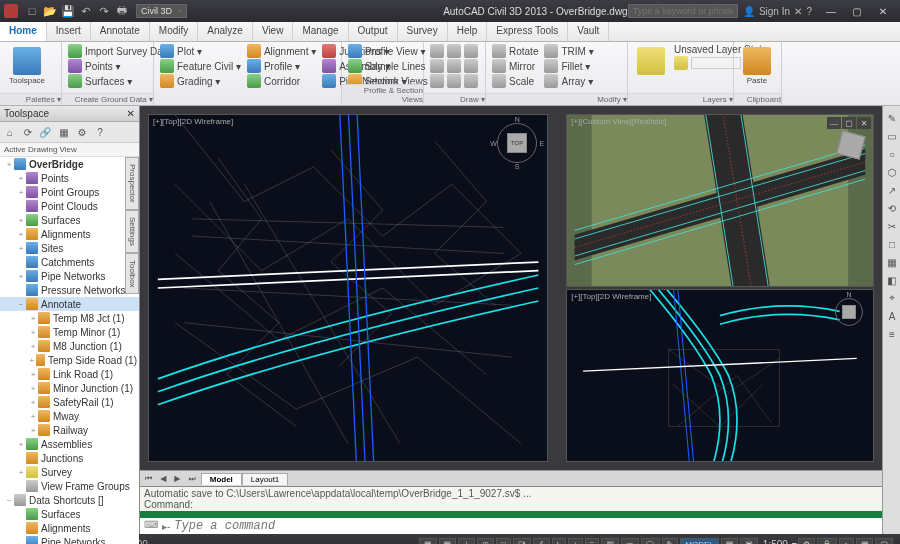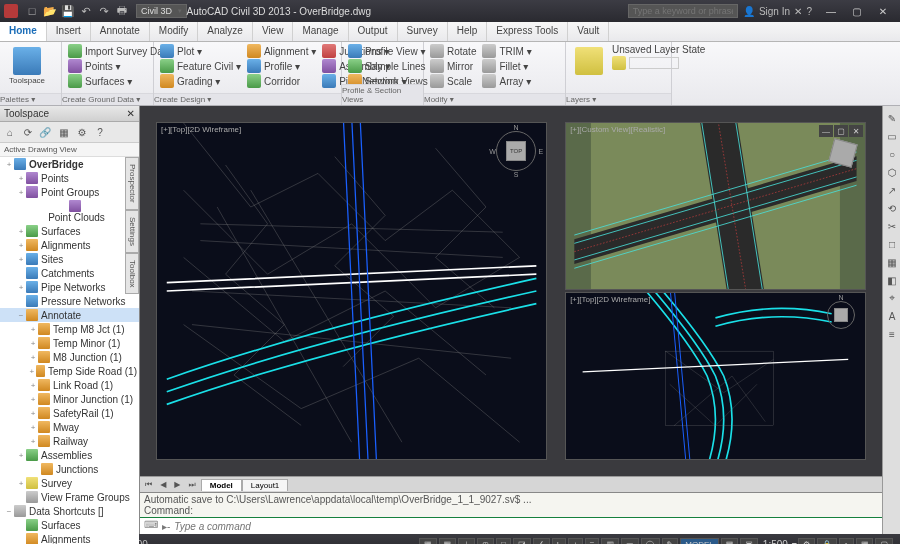--- a/index.html
+++ b/index.html
@@ -2,32 +2,32 @@
 <html><head>
 <meta charset="utf-8">
 <style>
 *{margin:0;padding:0;box-sizing:border-box;font-family:"Segoe UI",Arial,sans-serif;font-size:10px;user-select:none}
 body{width:900px;height:544px;background:#4a4a4e;overflow:hidden;position:relative}
 .titlebar{height:22px;background:linear-gradient(#3c3c44,#2a2a30);color:#ccc;display:flex;align-items:center;padding:0 4px}
 .titlebar .app-icon{width:14px;height:14px;background:#b53a3a;border-radius:2px;margin-right:6px}
 .titlebar .qa-toolbar{display:flex;gap:2px;margin-right:6px}
 .titlebar .qa-toolbar span{width:16px;height:16px;display:flex;align-items:center;justify-content:center;color:#bbb;font-size:11px;cursor:pointer}
 .titlebar .workspace-dd{background:#555;color:#ddd;border:1px solid #666;padding:1px 4px;font-size:9px;display:flex;align-items:center;gap:4px}
-.titlebar .title-center{flex:1;text-align:left;font-size:10px;color:#ddd}
+.titlebar .title-center{flex:1;text-align:right;font-size:10px;color:#ddd}
 .titlebar .search{background:#555;border:1px solid #666;color:#aaa;padding:1px 4px;font-size:9px;width:110px}
 .titlebar .right-icons{display:flex;gap:4px;align-items:center;margin-left:6px}
 .titlebar .right-icons span{color:#bbb;font-size:10px;cursor:pointer}
 .titlebar .win-controls{display:flex;gap:0;margin-left:6px}
 .titlebar .win-controls span{width:26px;height:16px;display:flex;align-items:center;justify-content:center;color:#ccc;font-size:10px;cursor:pointer}
 .menubar{height:20px;background:linear-gradient(#f7f7f7,#e9e9ec);display:flex;border-bottom:1px solid #b5b5b5}
 .menubar .tab{padding:3px 9px;font-size:10px;color:#444;cursor:pointer;border-right:1px solid #d0d0d0}
 .menubar .tab.active{background:#fff;color:#1a6db8;font-weight:600}
 .ribbon{height:64px;background:linear-gradient(#f8f8fa,#e9e9ed);border-bottom:1px solid #b0b0b5;display:flex}
 .rgroup{border-right:1px solid #cfcfd4;display:flex;flex-direction:column;padding:2px 4px 0;position:relative}
-.rgroup .title{position:absolute;bottom:0;left:0;right:0;text-align:left;font-size:8px;color:#666;background:#e4e4e9;padding:1px 0;border-top:1px solid #d8d8dd}
+.rgroup .title{position:absolute;bottom:0;left:0;right:0;text-align:right;font-size:8px;color:#666;background:#e4e4e9;padding:1px 0;border-top:1px solid #d8d8dd}
 .rgroup .body{flex:1;display:flex;gap:2px;align-items:flex-start}
 .rbtn{display:flex;flex-direction:column;align-items:center;padding:2px 4px;cursor:pointer;border:1px solid transparent;border-radius:2px}
 .rbtn .ico{width:16px;height:16px;border-radius:2px;margin-bottom:1px}
 .rbtn.big .ico{width:28px;height:28px}
 .rbtn .lbl{font-size:8px;color:#444;white-space:nowrap}
 .rcol{display:flex;flex-direction:column;gap:1px}
 .rrow{display:flex;align-items:center;gap:3px;padding:0 2px;cursor:pointer;white-space:nowrap;font-size:8px;color:#444}
 .rrow .ico{width:14px;height:14px;border-radius:2px}
 .dd::after{content:"▾";font-size:7px;color:#666;margin-left:2px}
 .main{display:flex;height:428px}
@@ -35,21 +35,21 @@
 .left-panel .header{background:linear-gradient(#e8e8e8,#d0d0d0);padding:2px 4px;font-size:9px;color:#333;border-bottom:1px solid #aaa;display:flex;justify-content:space-between;align-items:center}
 .left-panel .toolbar{background:#e8e8e8;padding:2px;display:flex;gap:2px;border-bottom:1px solid #ccc}
 .left-panel .toolbar span{width:16px;height:16px;display:flex;align-items:center;justify-content:center;color:#555;font-size:10px;cursor:pointer}
 .left-panel .adv-label{padding:2px 4px;font-size:8px;color:#555;background:#f5f5f5;border-bottom:1px solid #ddd}
 .tree{flex:1;overflow:auto;background:#fff;font-size:9px;color:#333}
 .tree-node{display:flex;align-items:center;padding:1px 2px;white-space:nowrap;cursor:pointer}
 .tree-node.sel{background:#cde1f7}
 .tree-node .tw{width:10px;text-align:center;color:#888;font-size:8px}
 .tree-node .ico{width:12px;height:12px;margin-right:3px;border-radius:1px}
 .viewport-area{flex:1;background:#3a3a3e;display:flex;flex-direction:column;position:relative}
-.views{flex:1;display:flex;gap:18px;padding:16px}
+.views{flex:1;display:flex;gap:18px;padding:8px}
 .vcol{display:flex;flex-direction:column;gap:2px}
 .vleft{flex:1.3}
 .vright{flex:1}
 .view{flex:1;background:#0a0d1a;border:1px solid #555;position:relative;overflow:hidden}
 .view-label{position:absolute;top:2px;left:4px;font-size:8px;color:#aaa;z-index:5}
 .viewcube{position:absolute;top:8px;right:10px;z-index:5}
 .viewcube .ring{width:40px;height:40px;border:1px solid #666;border-radius:50%;display:flex;align-items:center;justify-content:center;position:relative}
 .viewcube .cube{width:20px;height:20px;background:#aaa;border:1px solid #888;font-size:6px;display:flex;align-items:center;justify-content:center;color:#333}
 .viewcube .n{position:absolute;top:-8px;color:#999;font-size:7px}
 .viewcube .s{position:absolute;bottom:-8px;color:#999;font-size:7px}
@@ -59,25 +59,25 @@
 .vp-controls span{width:14px;height:12px;background:#444;color:#ccc;font-size:8px;display:flex;align-items:center;justify-content:center;cursor:pointer}
 .vtabs-right{position:absolute;top:0;right:0;width:14px;display:flex;flex-direction:column}
 .vtabs-right span{writing-mode:vertical-rl;background:#e5e5e5;border:1px solid #aaa;padding:6px 1px;font-size:8px;color:#555;cursor:pointer}
 .side-toolbar{width:18px;background:#dedede;border-left:1px solid #999;display:flex;flex-direction:column;gap:2px;padding:4px 1px}
 .side-toolbar span{width:16px;height:16px;display:flex;align-items:center;justify-content:center;font-size:10px;color:#555;cursor:pointer;border:1px solid transparent}
 .layout-tabs{height:16px;background:#d6d6d6;border-top:1px solid #999;display:flex;align-items:center;padding:0 2px;gap:2px}
 .layout-tabs .nav{font-size:8px;color:#555;padding:0 3px;cursor:pointer}
 .layout-tabs .tab{font-size:8px;padding:1px 8px;background:#f5f5f5;border:1px solid #aaa;border-bottom:none;cursor:pointer}
 .layout-tabs .tab.active{background:#fff;font-weight:600}
 .cmd-area{background:#e8e8e8;border-top:1px solid #888}
-.cmd-history{background:#f5f5f0;padding:1px 4px;font-size:8px;color:#555;font-family:Consolas,monospace;border-bottom:1px solid #15803d}
+.cmd-history{background:#f5f5f0;padding:1px 4px;font-size:8px;color:#555;font-family:Consolas,monospace;border-bottom:7px solid #15803d}
 .cmd-history .line{white-space:nowrap;overflow:hidden}
 .cmd-input{display:flex;align-items:center;padding:1px 4px;background:#fff}
 .cmd-input .icon{width:14px;height:14px;margin-right:4px;color:#888;font-size:10px}
-.cmd-input input{flex:1;border:none;outline:none;font-size:10px;color:#999;font-family:Liberation Sans, sans-serif;font-style:italic}
+.cmd-input input{flex:1;border:none;outline:none;font-size:12px;color:#999;font-family:Liberation Mono, monospace;font-style:italic}
 .statusbar{height:20px;background:linear-gradient(#3a3a40,#28282c);display:flex;align-items:center;padding:0 6px;color:#ccc;font-size:8px}
 .statusbar .coords{flex:0 0 auto;color:#bbb}
 .statusbar .spacer{flex:1}
 .statusbar .sbtn{padding:1px 4px;margin:0 1px;background:#444;border:1px solid #555;cursor:pointer;font-size:8px}
 .statusbar .sbtn.active{background:#2a5a8a}
 .statusbar .zoom{margin:0 4px}
 
 .c-blu{background:linear-gradient(#6ab0e8,#3a7ab8)}
 .c-grn{background:linear-gradient(#8ad088,#4a9a48)}
 .c-orn{background:linear-gradient(#f0b860,#d08820)}
@@ -199,41 +199,62 @@
         <div class="rrow">
             <div class="ico c-ppl"></div>
             <span>Assembly ▾</span>
           </div>
         <div class="rrow">
             <div class="ico c-blu"></div>
             <span>Pipe Network ▾</span>
           </div>
       </div>
     </div>
-    <div class="title">Create Design ▾</div>
   </div>
   <div class="rgroup" style="width:82px">
     <div class="body">
         <div class="rcol">
       <div class="rrow">
             <div class="ico c-blu"></div>
             <span>Profile View ▾</span>
           </div>
       <div class="rrow">
             <div class="ico c-grn"></div>
             <span>Sample Lines</span>
           </div>
       <div class="rrow">
             <div class="ico c-orn"></div>
             <span>Section Views ▾</span>
           </div>
     </div>
       </div>
     <div class="title">Profile &amp; Section Views</div>
   </div>
+  <div class="rgroup" style="width:62px">
+    <div class="body">
+        <div class="rcol">
+      <div class="rrow">
+            <div class="ico c-gry"></div>
+            <div class="ico c-gry"></div>
+            <div class="ico c-gry"></div>
+          </div>
+      <div class="rrow">
+            <div class="ico c-gry"></div>
+            <div class="ico c-gry"></div>
+            <div class="ico c-gry"></div>
+          </div>
+      <div class="rrow">
+            <div class="ico c-gry"></div>
+            <div class="ico c-gry"></div>
+            <div class="ico c-gry"></div>
+          </div>
+    </div>
+      </div>
+    <div class="title">Draw ▾</div>
+  </div>
   <div class="rgroup" style="width:142px">
     <div class="body">
       <div class="rcol">
         <div class="rrow">
             <div class="ico c-gry"></div>
             <span>Rotate</span>
           </div>
         <div class="rrow">
             <div class="ico c-gry"></div>
             <span>Mirror</span>
@@ -269,20 +290,29 @@
         <div class="rrow">
             <span>Unsaved Layer State</span>
           </div>
         <div class="rrow">
             <div class="ico c-yel"></div>
             <span style="width:50px;border:1px solid #ccc;height:12px"></span>
           </div>
       </div>
     </div>
     <div class="title">Layers ▾</div>
+  </div>
+  <div class="rgroup" style="width:48px">
+    <div class="body">
+        <div class="rbtn big">
+          <div class="ico c-orn"></div>
+          <span class="lbl">Paste</span>
+        </div>
+      </div>
+    <div class="title">Clipboard</div>
   </div>
 </div>
 
 <div class="main">
 
   <div class="left-panel">
     <div class="header">
         <span>Toolspace</span>
         <span>✕</span>
       </div>
@@ -305,21 +335,21 @@
           <div class="tree-node" style="padding-left: 16px;">
             <span class="tw">+</span>
             <span class="ico c-ppl"></span>
             <span>Points</span>
           </div>
           <div class="tree-node" style="padding-left: 16px;">
             <span class="tw">+</span>
             <span class="ico c-ppl"></span>
             <span>Point Groups</span>
           </div>
-          <div class="tree-node" style="padding-left: 16px; flex-direction: column;">
+          <div class="tree-node" style="padding-left: 16px;">
             <span class="tw"></span>
             <span class="ico c-ppl"></span>
             <span>Point Clouds</span>
           </div>
           <div class="tree-node" style="padding-left: 16px;">
             <span class="tw">+</span>
             <span class="ico c-grn"></span>
             <span>Surfaces</span>
           </div>
           <div class="tree-node" style="padding-left: 16px;">
@@ -395,21 +425,21 @@
           <div class="tree-node" style="padding-left: 28px;">
             <span class="tw">+</span>
             <span class="ico c-orn"></span>
             <span>Railway</span>
           </div>
           <div class="tree-node" style="padding-left: 16px;">
             <span class="tw">+</span>
             <span class="ico c-grn"></span>
             <span>Assemblies</span>
           </div>
-          <div class="tree-node" style="padding-left: 16px; margin-left: 15px;">
+          <div class="tree-node" style="padding-left: 16px;">
             <span class="tw"></span>
             <span class="ico c-orn"></span>
             <span>Junctions</span>
           </div>
           <div class="tree-node" style="padding-left: 16px;">
             <span class="tw">+</span>
             <span class="ico c-yel"></span>
             <span>Survey</span>
           </div>
           <div class="tree-node" style="padding-left: 16px;">

